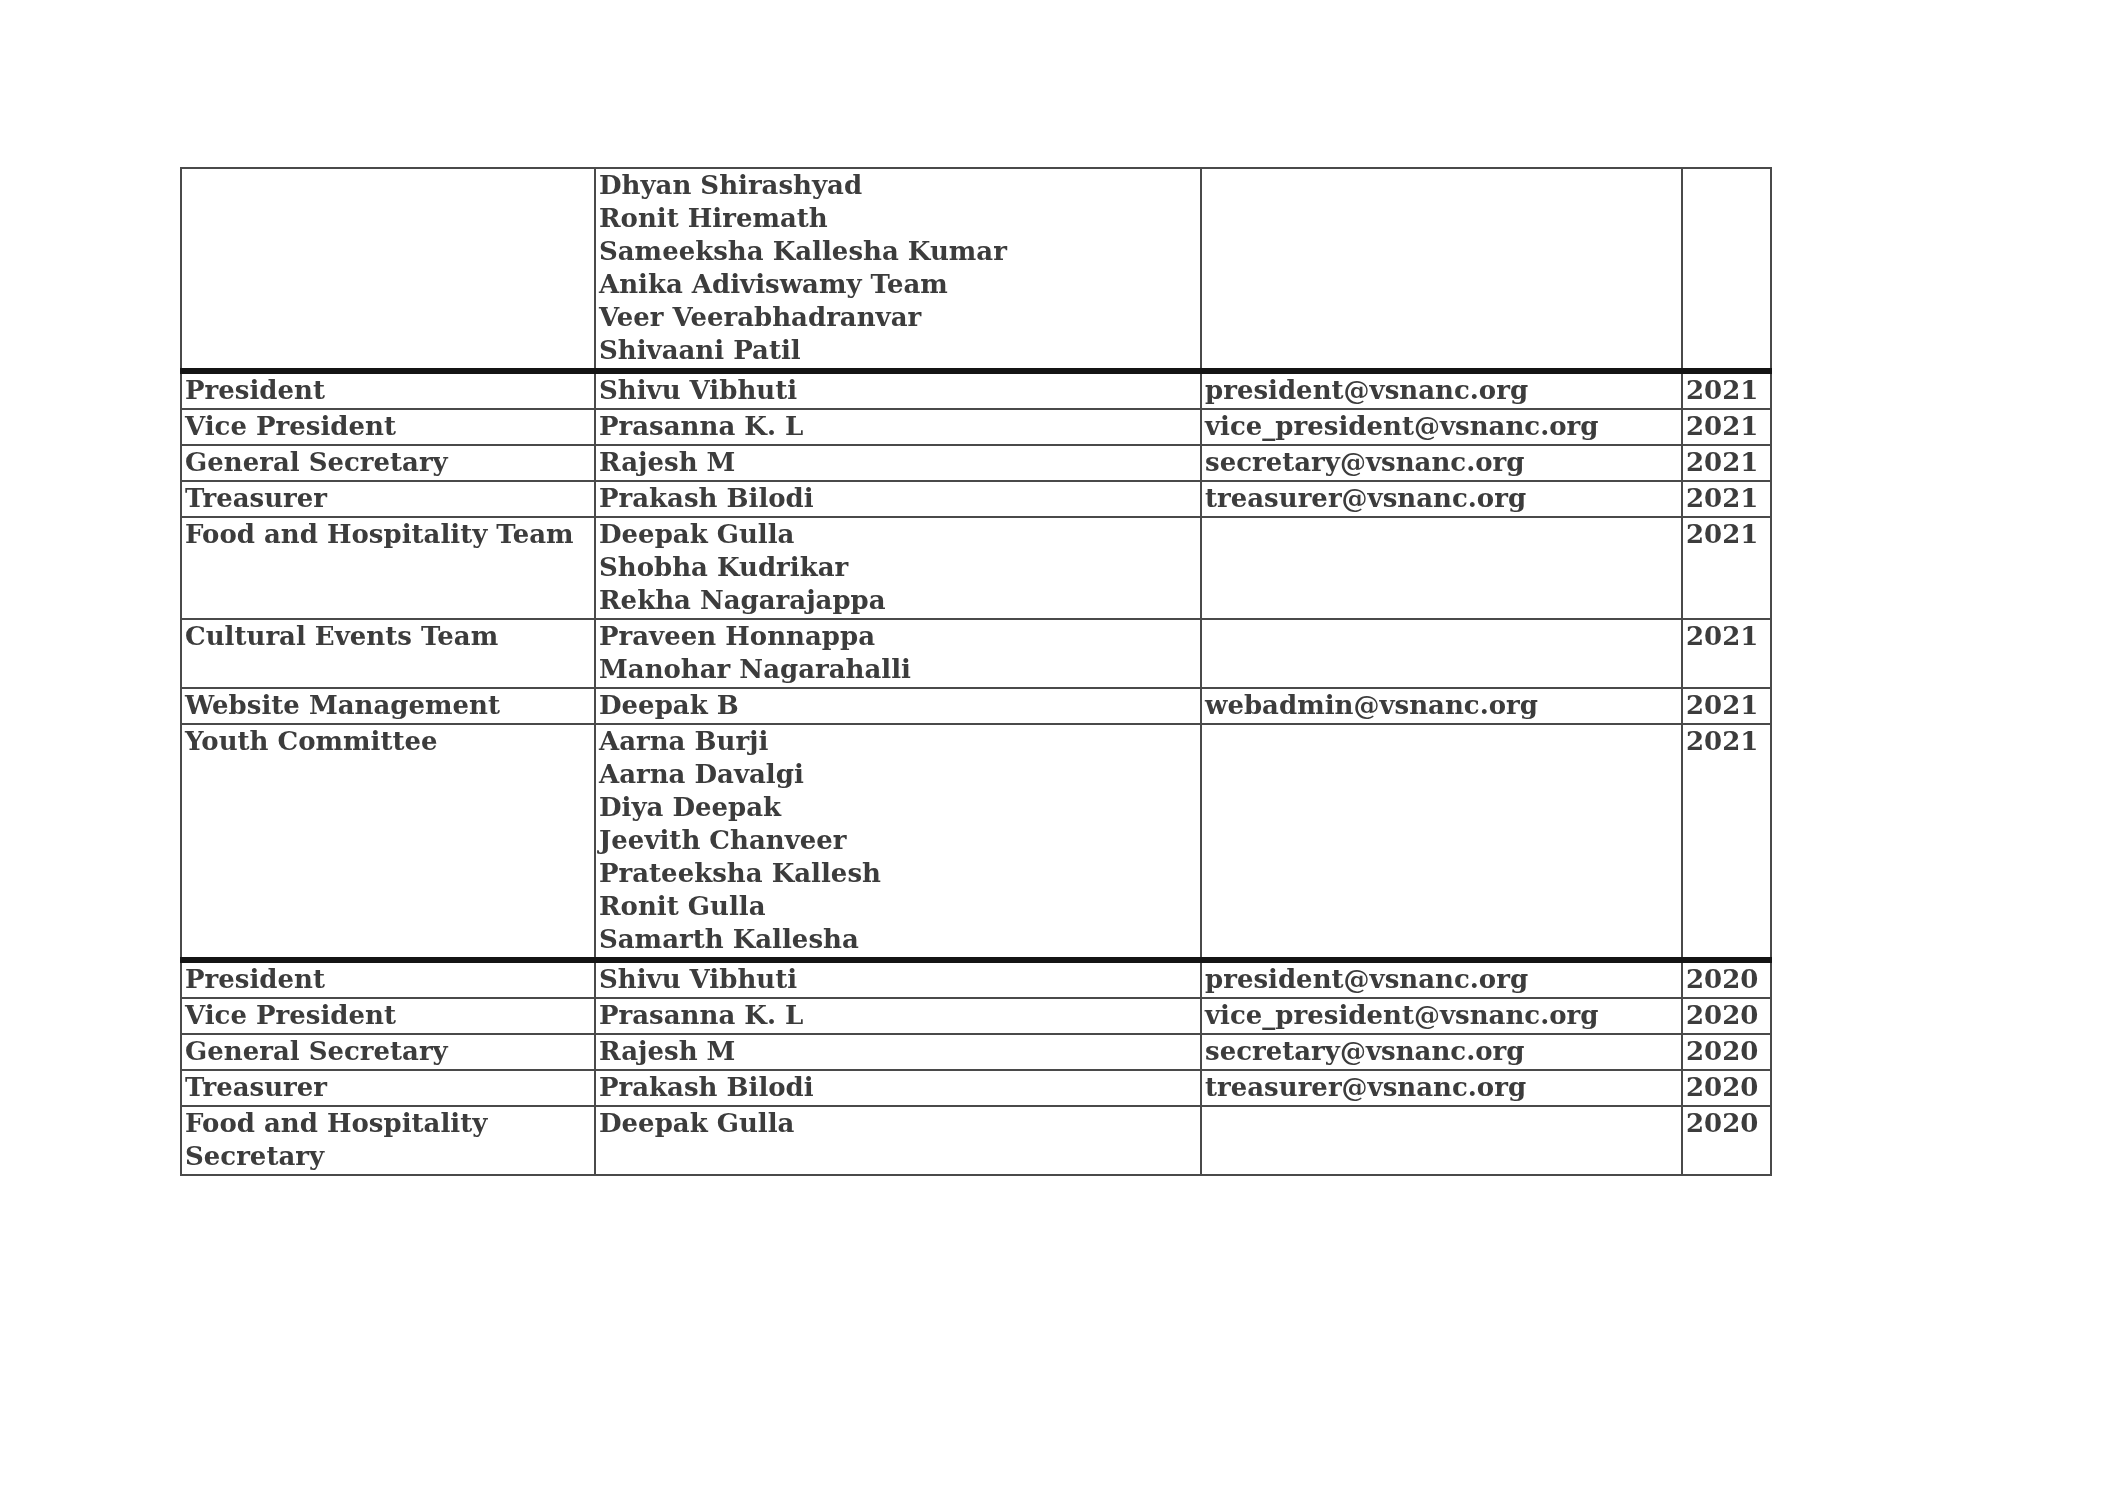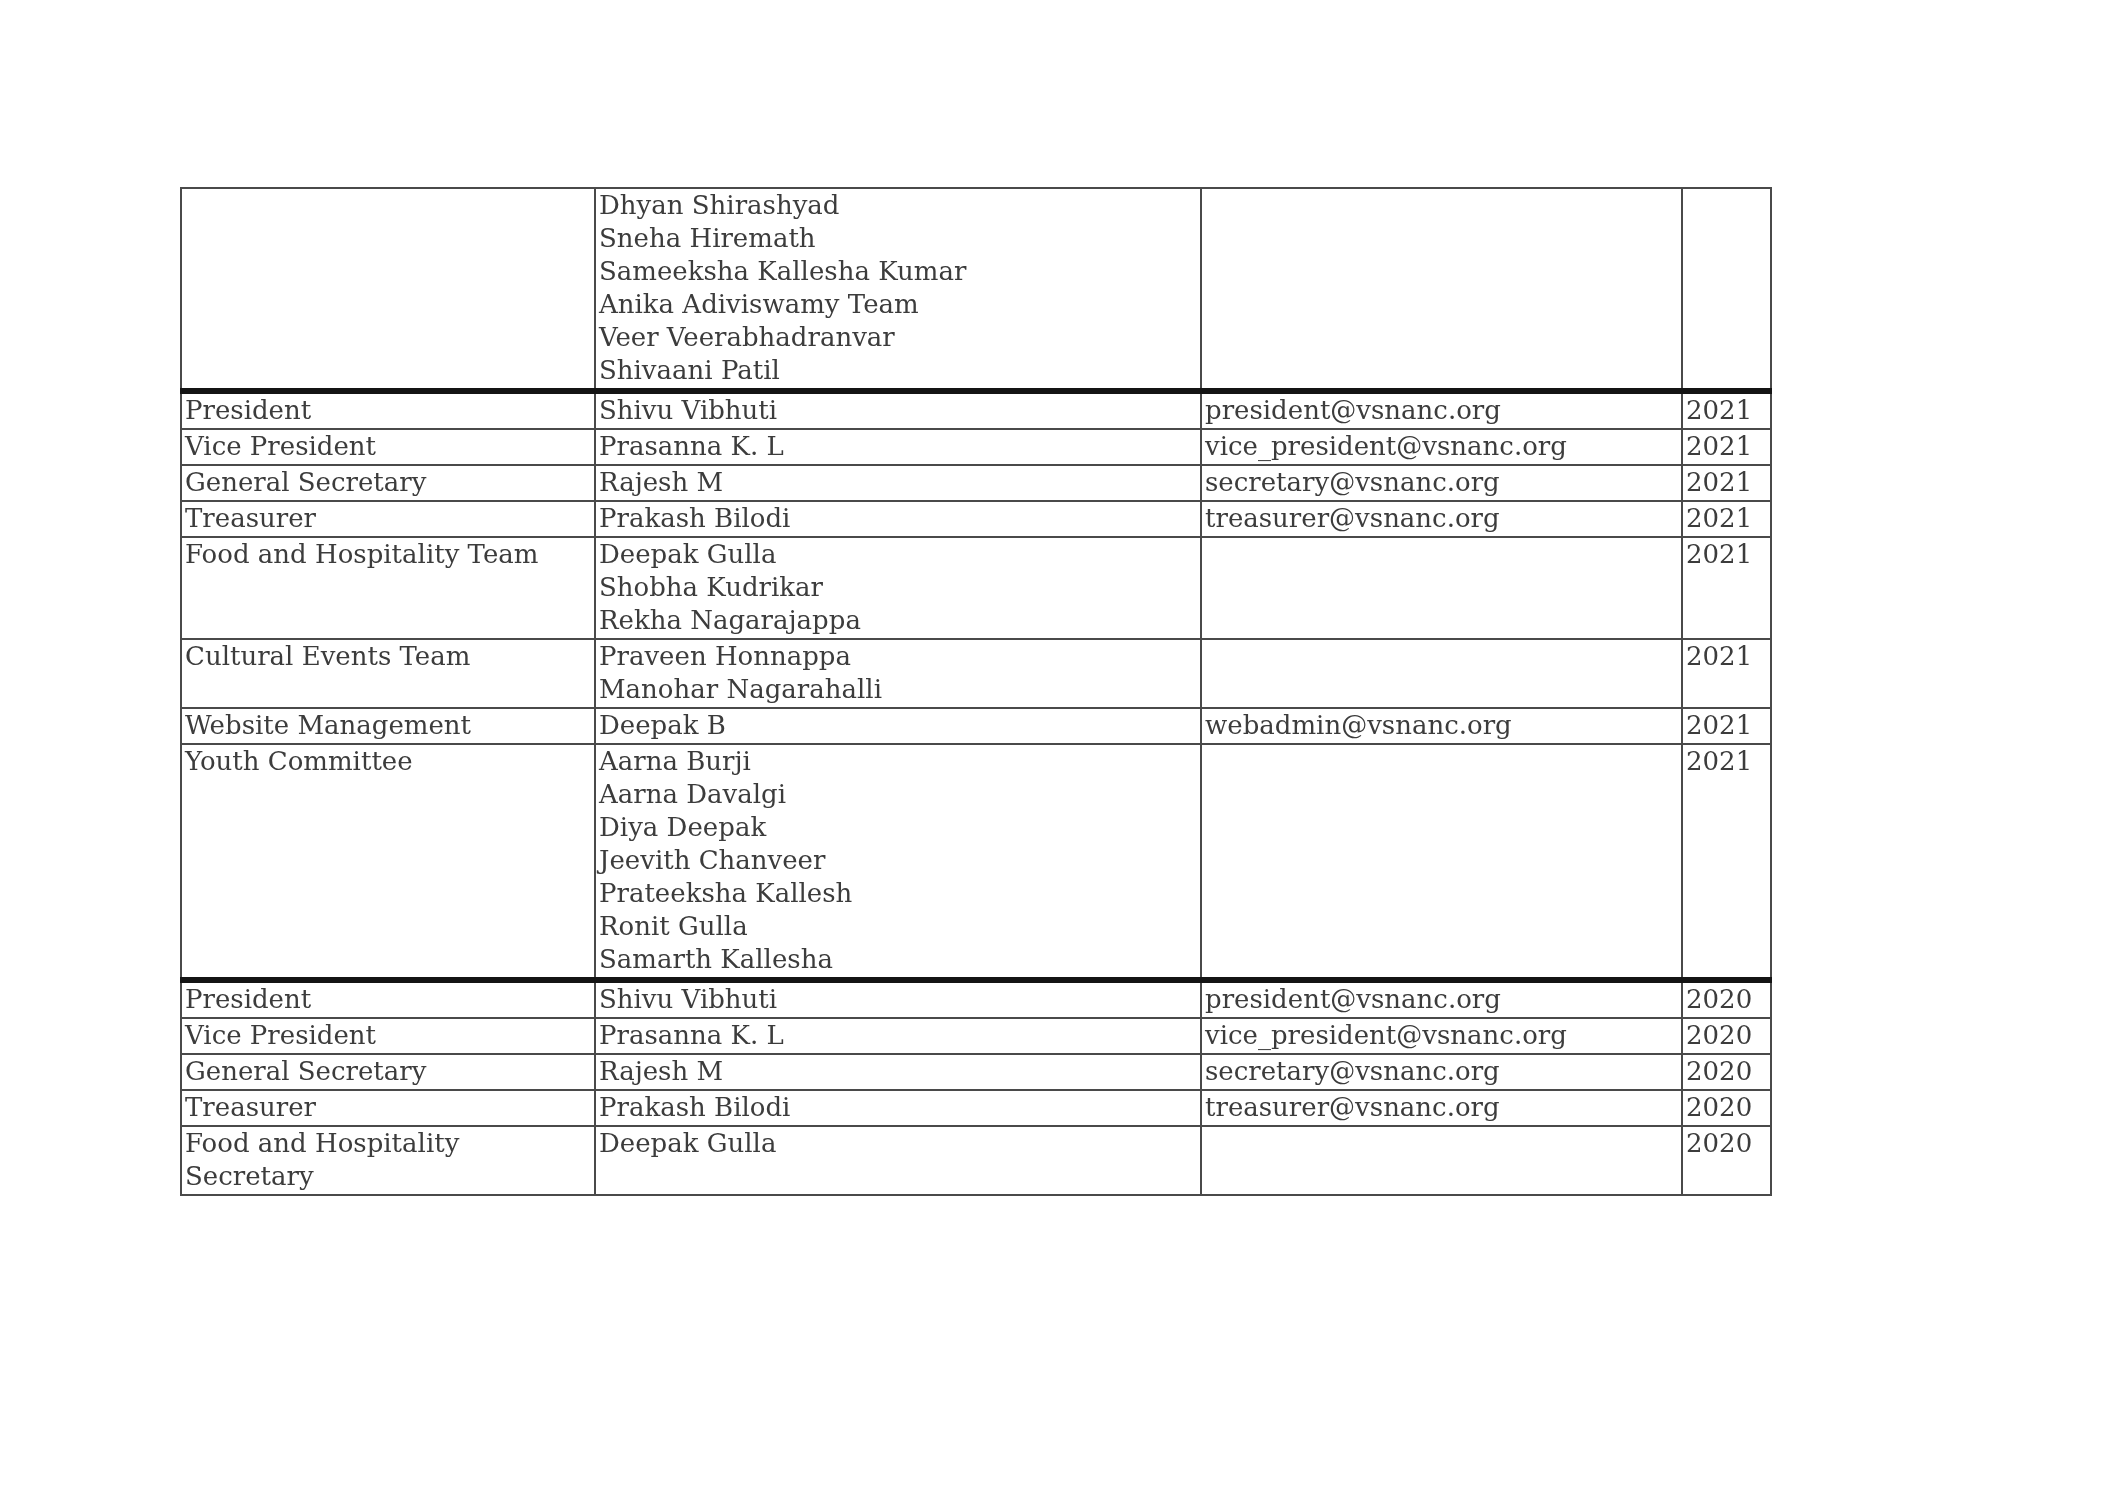--- a/index.html
+++ b/index.html
@@ -15,26 +15,27 @@
     font-family: "DejaVu Serif", serif;
   }
   .page {
     position: absolute;
     inset: 0;
     background: var(--page-bg, #ffffff);
   }
   table.roster {
     position: absolute;
     left: 180px;
-    top: 187px;
+    top: 167px;
     width: 1590px;
     border-collapse: collapse;
     table-layout: fixed;
     background: #ffffff;
     border: 2px solid var(--outer-border, #2b2b2b);
+    font-weight: bold;
   }
   table.roster td {
     border: 2px solid var(--thin-border, #4a4a4a);
     vertical-align: top;
     padding: 0 2px 1px 3px;
     font-size: 26px;
     line-height: 33px;
     color: var(--text-color, #3c3c3c);
     overflow: hidden;
     word-wrap: break-word;
@@ -55,21 +56,21 @@
       <col style="width:414px">
       <col style="width:606px">
       <col style="width:481px">
       <col style="width:89px">
     </colgroup>
     <tbody id="roster-body">
         <tr>
           <td></td>
           <td>
             <div class="member-line">Dhyan Shirashyad</div>
-            <div class="member-line">Sneha Hiremath</div>
+            <div class="member-line">Ronit Hiremath</div>
             <div class="member-line">Sameeksha Kallesha Kumar</div>
             <div class="member-line">Anika Adiviswamy Team</div>
             <div class="member-line">Veer Veerabhadranvar</div>
             <div class="member-line">Shivaani Patil</div>
           </td>
           <td></td>
           <td></td>
         </tr>
         <tr class="section-start">
           <td>President</td>

